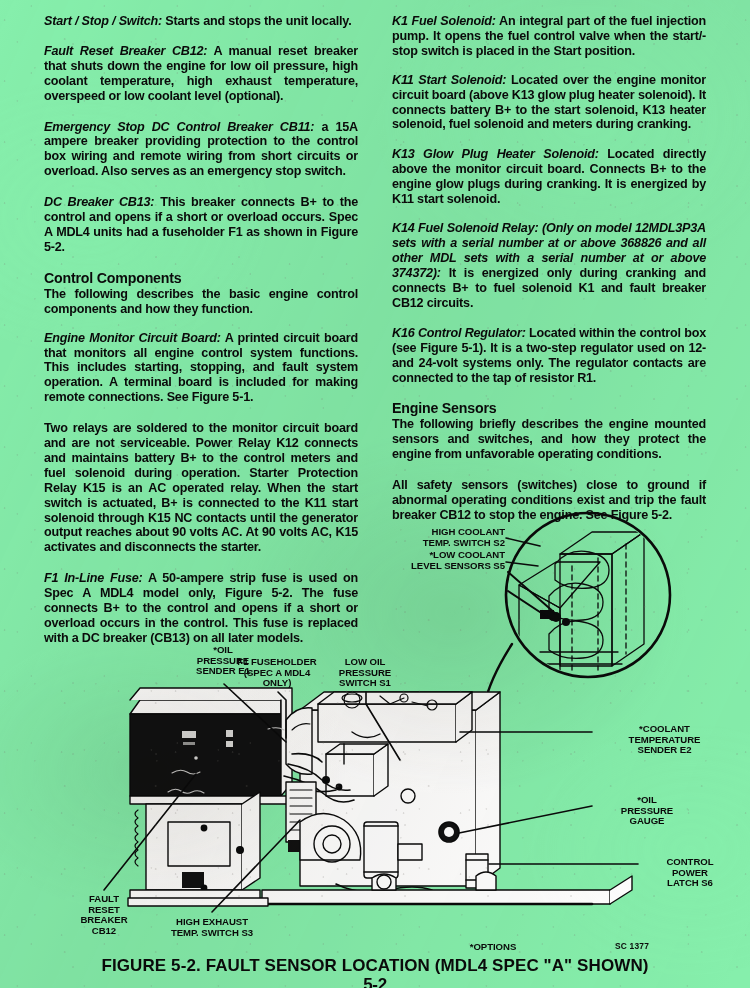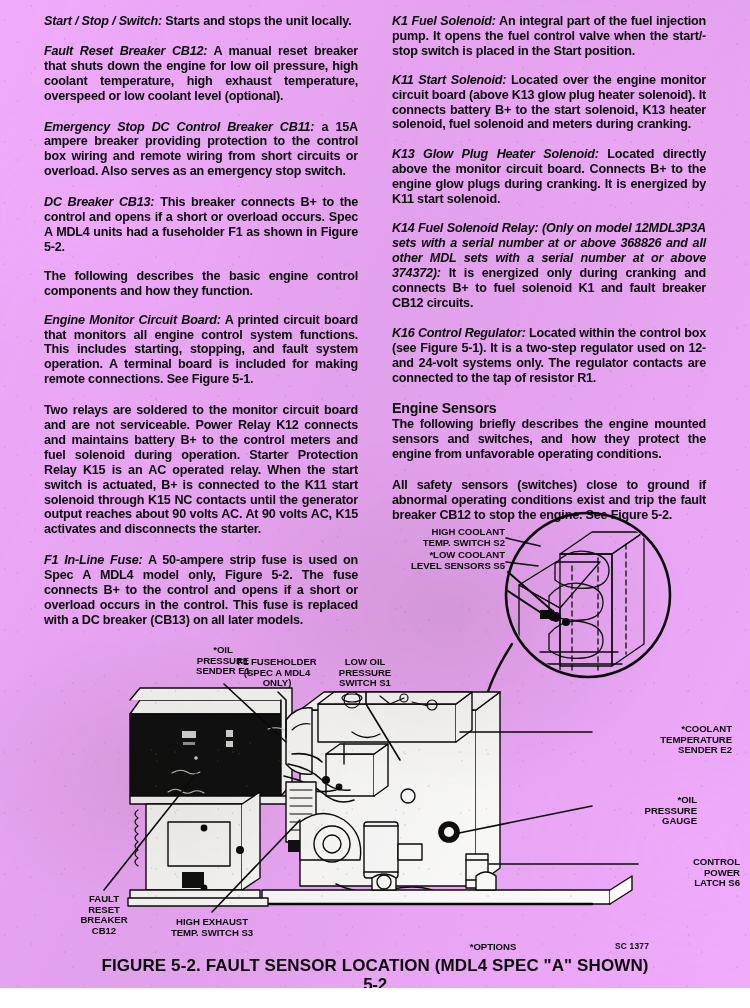--- a/index.html
+++ b/index.html
@@ -4,21 +4,21 @@
 <style>
   html, body {
     margin: 0;
     padding: 0;
     background: #ffffff;
   }
   #page {
     position: relative;
     width: 750px;
     height: 988px;
-    background: #f0abfc;
+    background: #86efac;
     overflow: hidden;
     font-family: "Liberation Sans", sans-serif;
     color: #0a0a0a;
   }
   
   #page::before {
     content: "";
     position: absolute;
     inset: 0;
     background:
@@ -92,21 +92,21 @@
     position: absolute;
     font-size: 9.6px;
     line-height: 10.6px;
     font-weight: 700;
     letter-spacing: -.05px;
     white-space: pre-line;
     color: #0a0a0a;
   }
   .calloutTxt.c  { text-align: center; }
   .calloutTxt.r  { text-align: right; }
-  .calloutTxt.l  { text-align: right; }
+  .calloutTxt.l  { text-align: center; }
 
   #figcap {
     position: absolute;
     left: 0;
     top: 956px;
     width: 750px;
     text-align: center;
     font-size: 17px;
     font-weight: 700;
     letter-spacing: .1px;
@@ -147,20 +147,21 @@
     </p>
 
     <p class="body" style="margin-top:16px;">
       <span class="lead">Emergency Stop DC Control Breaker CB11:</span><span> a 15A ampere breaker providing protection to the control box wiring and remote wiring from short circuits or overload. Also serves as an emergency stop switch.</span>
     </p>
 
     <p class="body" style="margin-top:16px;">
       <span class="lead">DC Breaker CB13:</span><span> This breaker connects B+ to the control and opens if a short or overload occurs. Spec A MDL4 units had a fuseholder F1 as shown in Figure 5-2.</span>
     </p>
 
+    <h2 class="head" style="margin-top:15px;">Control Components</h2>
     <p class="body">The following describes the basic engine control components and how they function.</p>
 
     <p class="body" style="margin-top:4px;">
       <span class="lead">Engine Monitor Circuit Board:</span><span> A printed circuit board that monitors all engine control system functions. This includes starting, stopping, and fault system operation. A terminal board is included for making remote connections. See Figure 5-1.</span>
     </p>
 
     <p class="body" style="margin-top:16px;">Two relays are soldered to the monitor circuit board and are not serviceable. Power Relay K12 connects and maintains battery B+ to the control meters and fuel solenoid during operation. Starter Protection Relay K15 is an AC operated relay. When the start switch is actuated, B+ is connected to the K11 start solenoid through K15 NC contacts until the generator output reaches about 90 volts AC. At 90 volts AC, K15 activates and disconnects the starter.</p>
 
     <p class="body" style="margin-top:16px;">
       <span class="lead">F1 In-Line Fuse:</span><span> A 50-ampere strip fuse is used on Spec A MDL4 model only, Figure 5-2. The fuse connects B+ to the control and opens if a short or overload occurs in the control. This fuse is replaced with a DC breaker (CB13) on all later models.</span>

